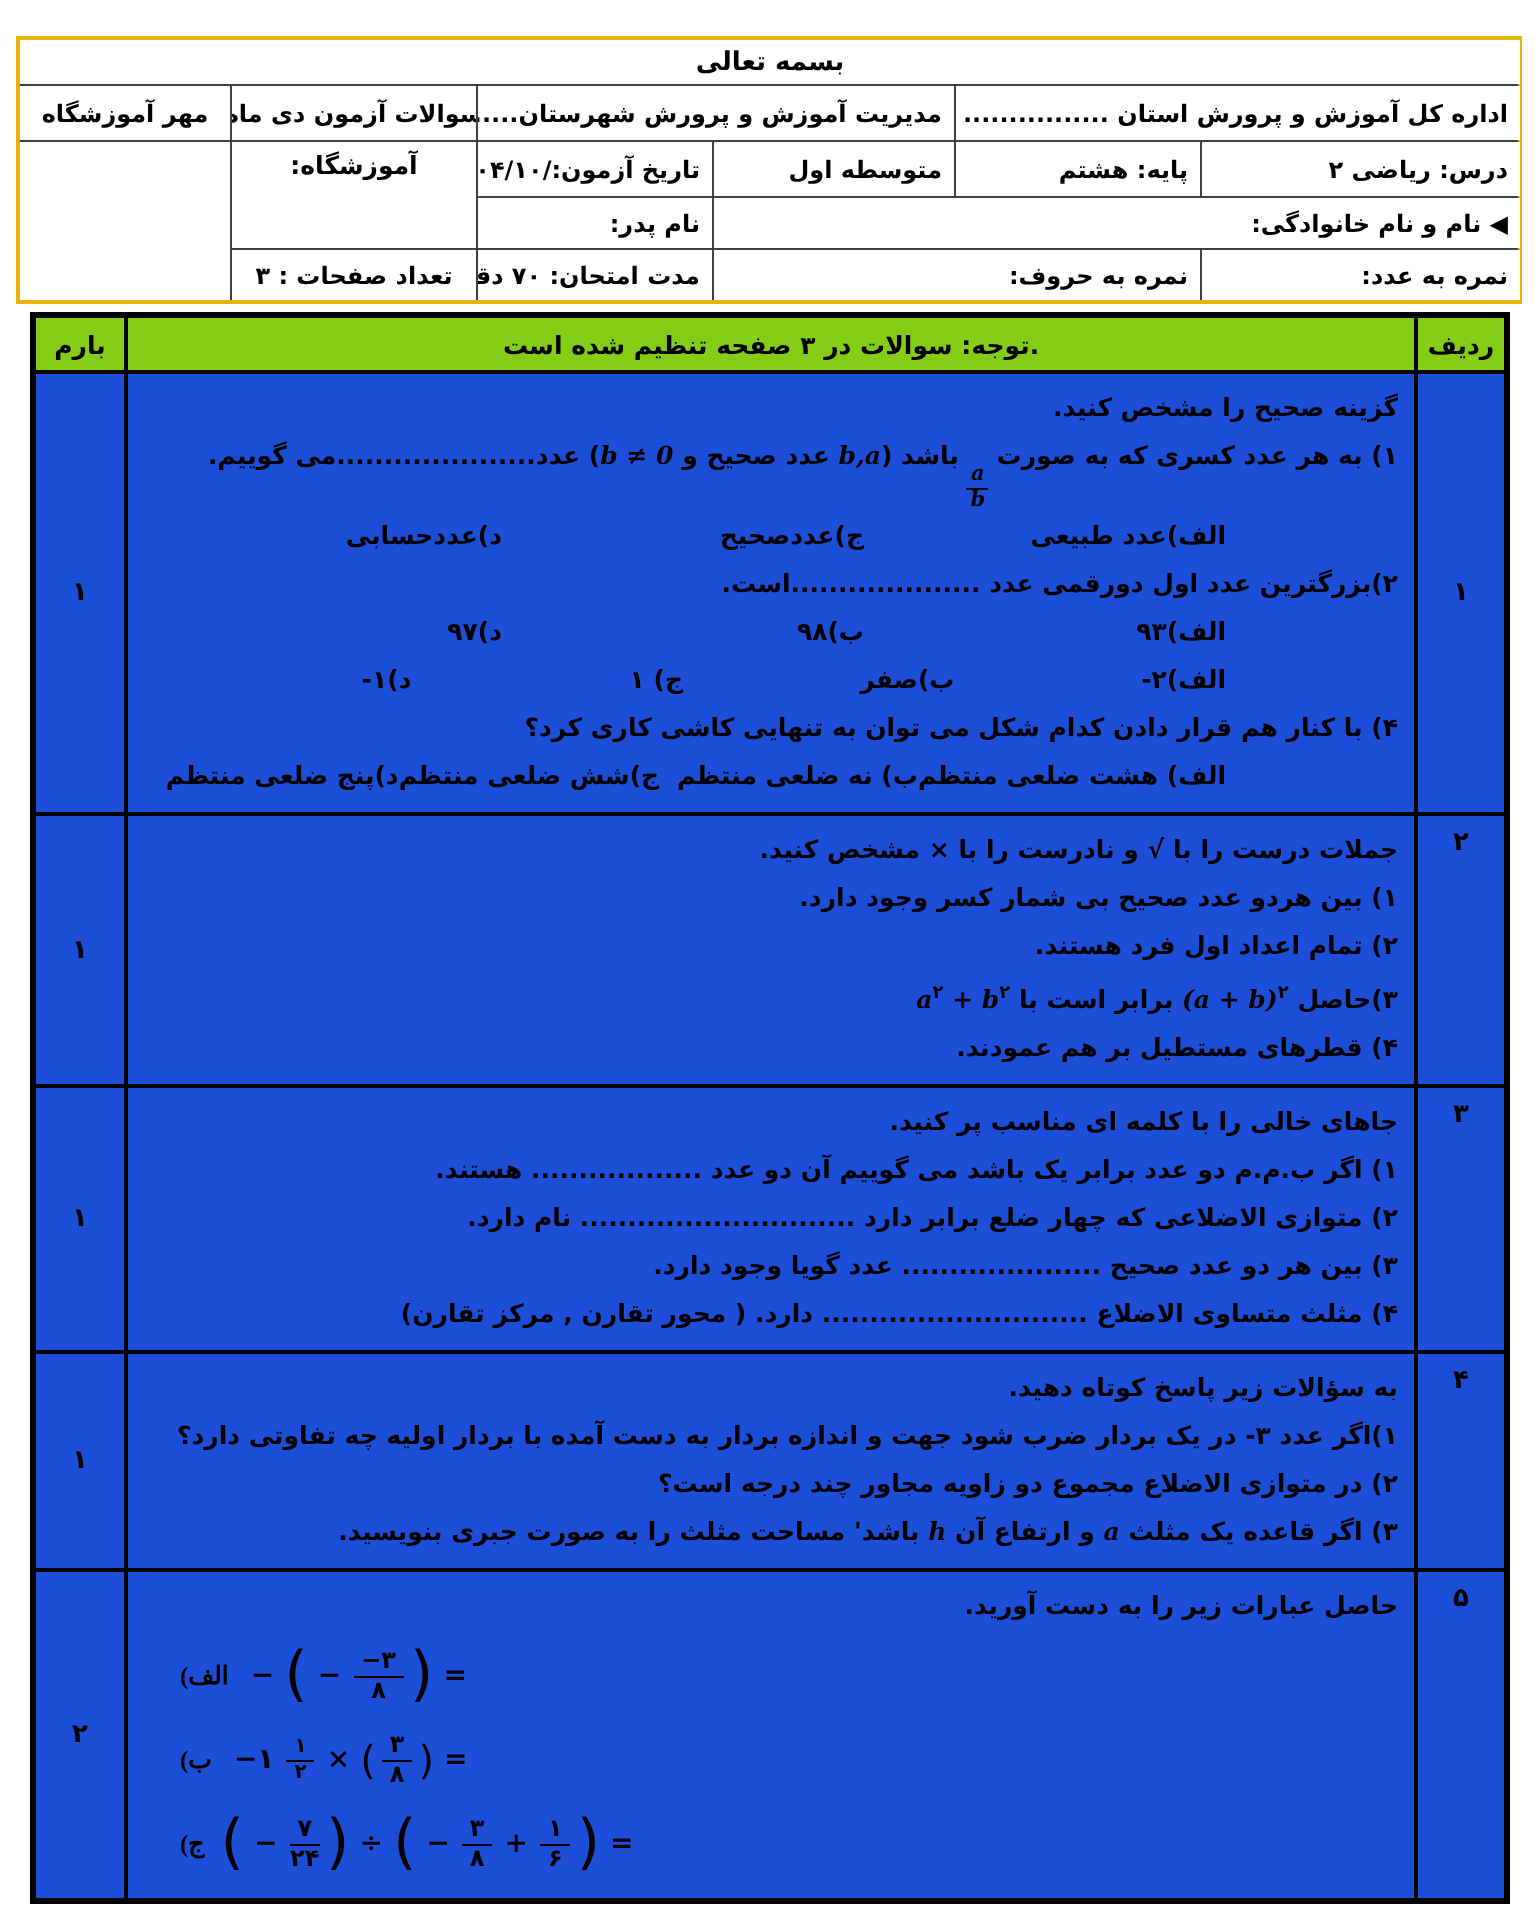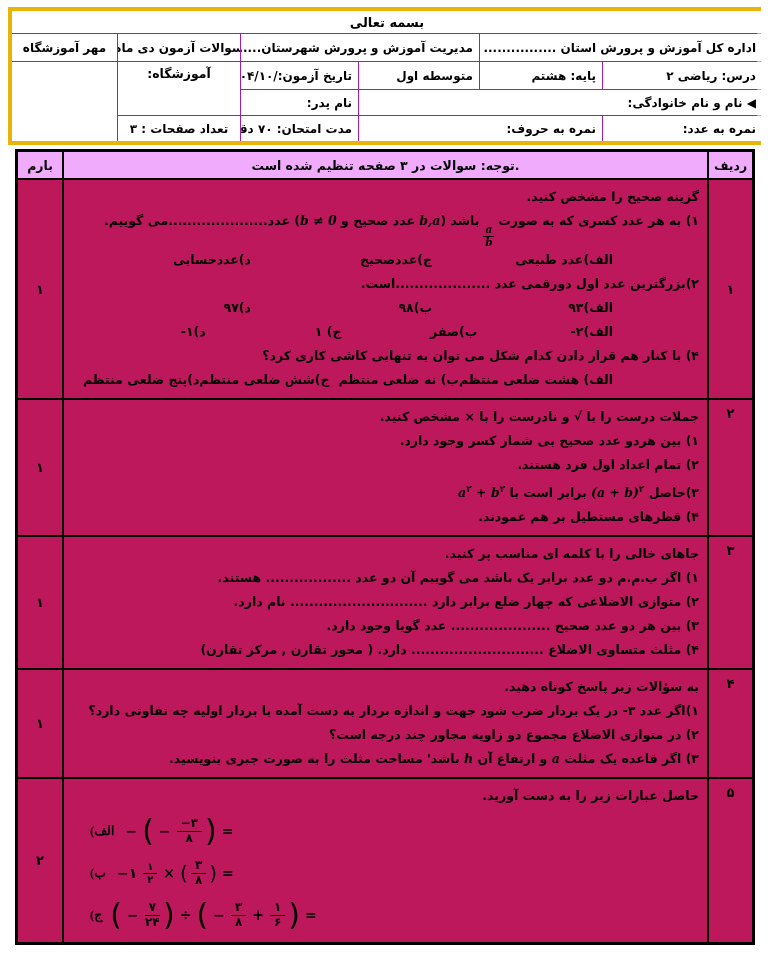--- a/index.html
+++ b/index.html
@@ -1,22 +1,22 @@
 <!DOCTYPE html>
 <html lang="fa"><head>
 <meta charset="utf-8">
 <style>
   html,body{margin:0;padding:0;background:#fff;}
   body{width:769px;height:959px;font-family:"DejaVu Sans",sans-serif;color:#000;overflow:hidden;}
 
   
   .htable{
-    margin:7px 8px 0 8px;
-    border:4px solid #eab308;
-    background:#a21caf;
+    margin:18px 8px 0 8px;
+    border:2px solid #eab308;
+    background:#404040;
     display:grid;
     gap:1px;
     grid-template-columns:105px 122px 117px 120px 122px 159px;
     grid-template-rows:22px 27px 27px 25px 25px;
     grid-template-areas:
       "bismi bismi bismi bismi bismi bismi"
       "stamp savalat modir modir edare edare"
       "empty school tarikh motevaseteh payeh dars"
       "empty school pedar namefam namefam namefam"
       "empty safahat modat horuf horuf adad";
@@ -45,22 +45,22 @@
 
   
   .qtable{
     margin:4px 14px 0 15px;
     border:3px solid #000;
     background:#000;
     display:grid;
     gap:2px;
     grid-template-columns:44px 1fr 43px;
   }
-  .cell{background:#be185d;}
-  .bandcell{background:#f0abfc;display:flex;align-items:center;justify-content:center;
+  .cell{background:#1d4ed8;}
+  .bandcell{background:#84cc16;display:flex;align-items:center;justify-content:center;
     font-weight:bold;font-size:12.5px;height:26px;}
   .barem{display:flex;align-items:center;justify-content:center;font-weight:bold;font-size:13px;}
   .radif{display:flex;justify-content:center;font-weight:bold;font-size:13px;}
   .radif.top{align-items:flex-start;padding-top:6px;}
   .radif.mid{align-items:center;}
   .qcontent{direction:rtl;text-align:right;font-weight:bold;font-size:12.5px;
     line-height:24px;padding:5px 8px 6px 6px;}
   .qline{min-height:24px;}
   .opts{display:flex;padding-right:86px;}
   .opts span{flex:1;white-space:nowrap;}

